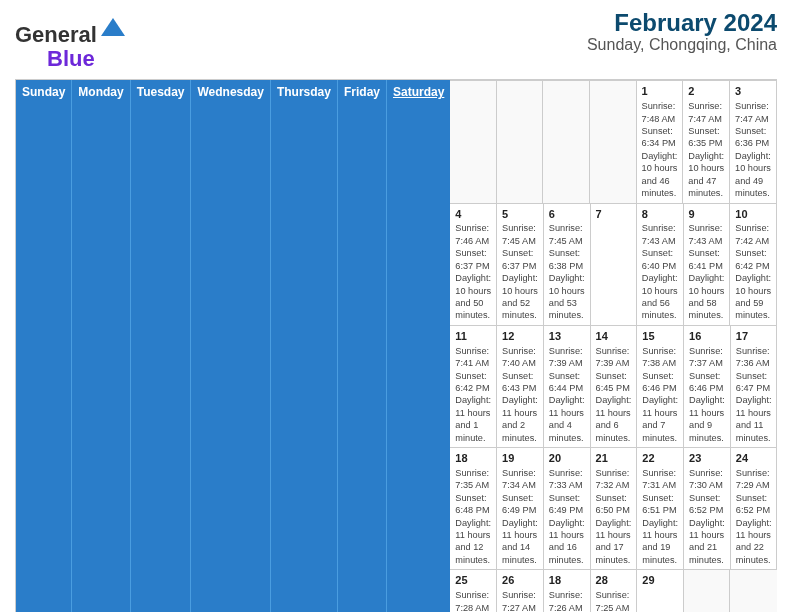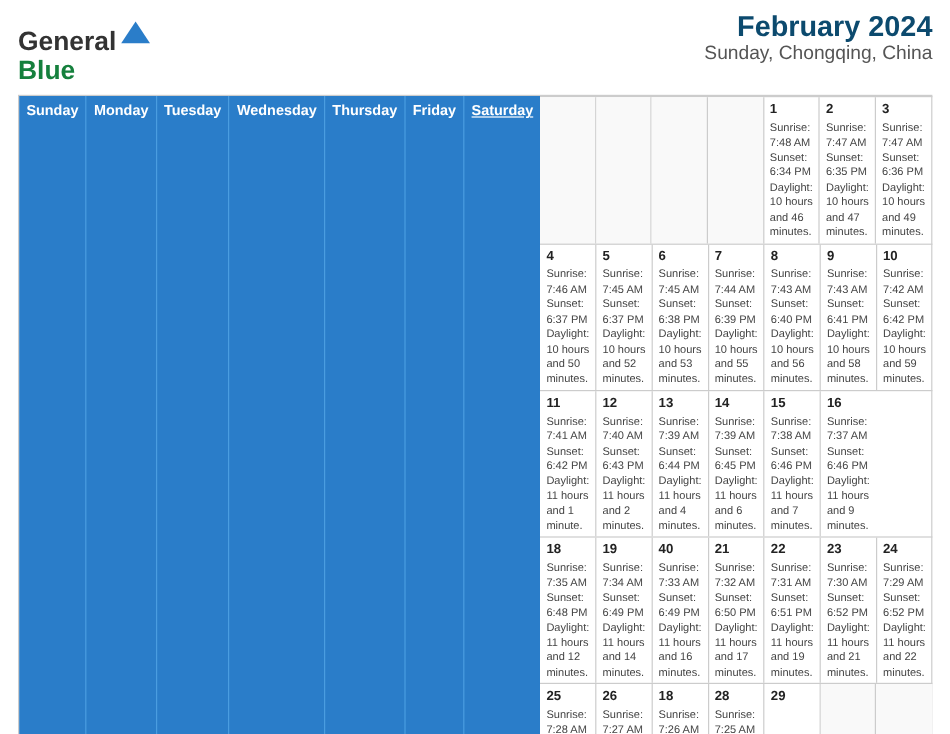--- a/index.html
+++ b/index.html
@@ -27,21 +27,21 @@
       display: flex;
       align-items: center;
       margin-top: 4px;
     }
     .logo-text {
       font-size: 22px;
       font-weight: bold;
       line-height: 1.1;
     }
     .logo-general { color: #333; }
-    .logo-blue { color: #15803d; }
+    .logo-blue { color: #6d28d9; margin-left: 32px; }
     .logo-icon {
       width: 28px;
       height: 28px;
       margin-left: 2px;
     }
     .title-block {
       text-align: right;
     }
     .month-title {
       font-size: 24px;
@@ -180,21 +180,20 @@
           <div class="cal-cell">
             <span class="day-num">5</span>
             <div class="cell-info">Sunrise: 7:45 AM<br>Sunset: 6:37 PM<br>Daylight: 10 hours and 52 minutes.</div>
           </div>
           <div class="cal-cell">
             <span class="day-num">6</span>
             <div class="cell-info">Sunrise: 7:45 AM<br>Sunset: 6:38 PM<br>Daylight: 10 hours and 53 minutes.</div>
           </div>
           <div class="cal-cell">
             <span class="day-num">7</span>
-            <div class="cell-info">Sunrise: 7:44 AM<br>Sunset: 6:39 PM<br>Daylight: 10 hours and 55 minutes.</div>
           </div>
           <div class="cal-cell">
             <span class="day-num">8</span>
             <div class="cell-info">Sunrise: 7:43 AM<br>Sunset: 6:40 PM<br>Daylight: 10 hours and 56 minutes.</div>
           </div>
           <div class="cal-cell">
             <span class="day-num">9</span>
             <div class="cell-info">Sunrise: 7:43 AM<br>Sunset: 6:41 PM<br>Daylight: 10 hours and 58 minutes.</div>
           </div>
           <div class="cal-cell">
@@ -220,32 +219,36 @@
             <div class="cell-info">Sunrise: 7:39 AM<br>Sunset: 6:45 PM<br>Daylight: 11 hours and 6 minutes.</div>
           </div>
           <div class="cal-cell">
             <span class="day-num">15</span>
             <div class="cell-info">Sunrise: 7:38 AM<br>Sunset: 6:46 PM<br>Daylight: 11 hours and 7 minutes.</div>
           </div>
           <div class="cal-cell">
             <span class="day-num">16</span>
             <div class="cell-info">Sunrise: 7:37 AM<br>Sunset: 6:46 PM<br>Daylight: 11 hours and 9 minutes.</div>
           </div>
+          <div class="cal-cell">
+            <span class="day-num">17</span>
+            <div class="cell-info">Sunrise: 7:36 AM<br>Sunset: 6:47 PM<br>Daylight: 11 hours and 11 minutes.</div>
+          </div>
         </div>
         <div class="cal-row">
           <div class="cal-cell">
             <span class="day-num">18</span>
             <div class="cell-info">Sunrise: 7:35 AM<br>Sunset: 6:48 PM<br>Daylight: 11 hours and 12 minutes.</div>
           </div>
           <div class="cal-cell">
             <span class="day-num">19</span>
             <div class="cell-info">Sunrise: 7:34 AM<br>Sunset: 6:49 PM<br>Daylight: 11 hours and 14 minutes.</div>
           </div>
           <div class="cal-cell">
-            <span class="day-num">40</span>
+            <span class="day-num">20</span>
             <div class="cell-info">Sunrise: 7:33 AM<br>Sunset: 6:49 PM<br>Daylight: 11 hours and 16 minutes.</div>
           </div>
           <div class="cal-cell">
             <span class="day-num">21</span>
             <div class="cell-info">Sunrise: 7:32 AM<br>Sunset: 6:50 PM<br>Daylight: 11 hours and 17 minutes.</div>
           </div>
           <div class="cal-cell">
             <span class="day-num">22</span>
             <div class="cell-info">Sunrise: 7:31 AM<br>Sunset: 6:51 PM<br>Daylight: 11 hours and 19 minutes.</div>
           </div>

